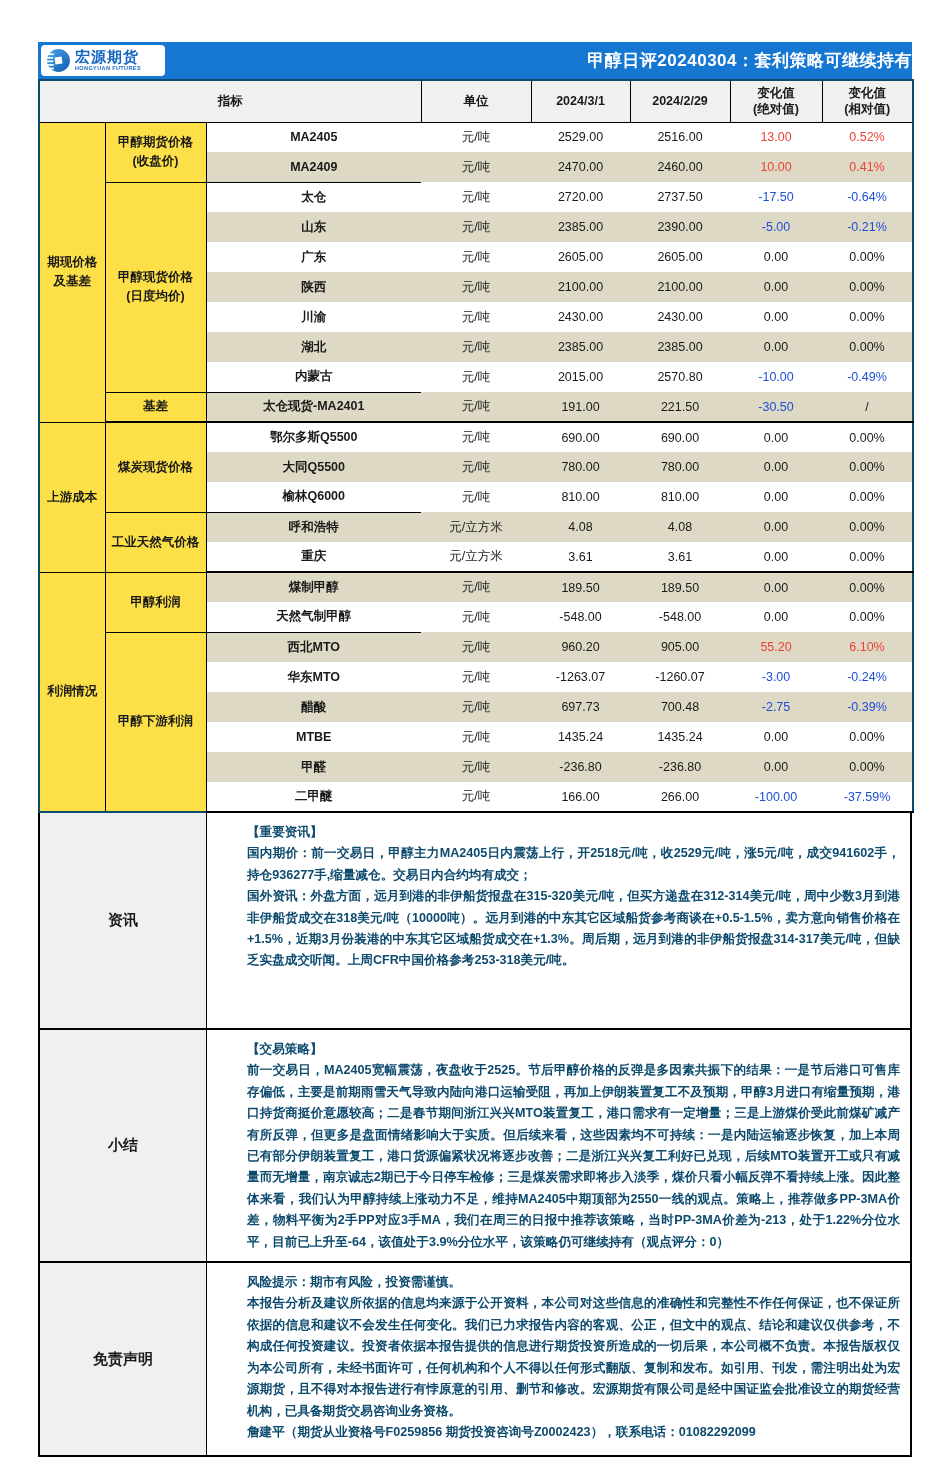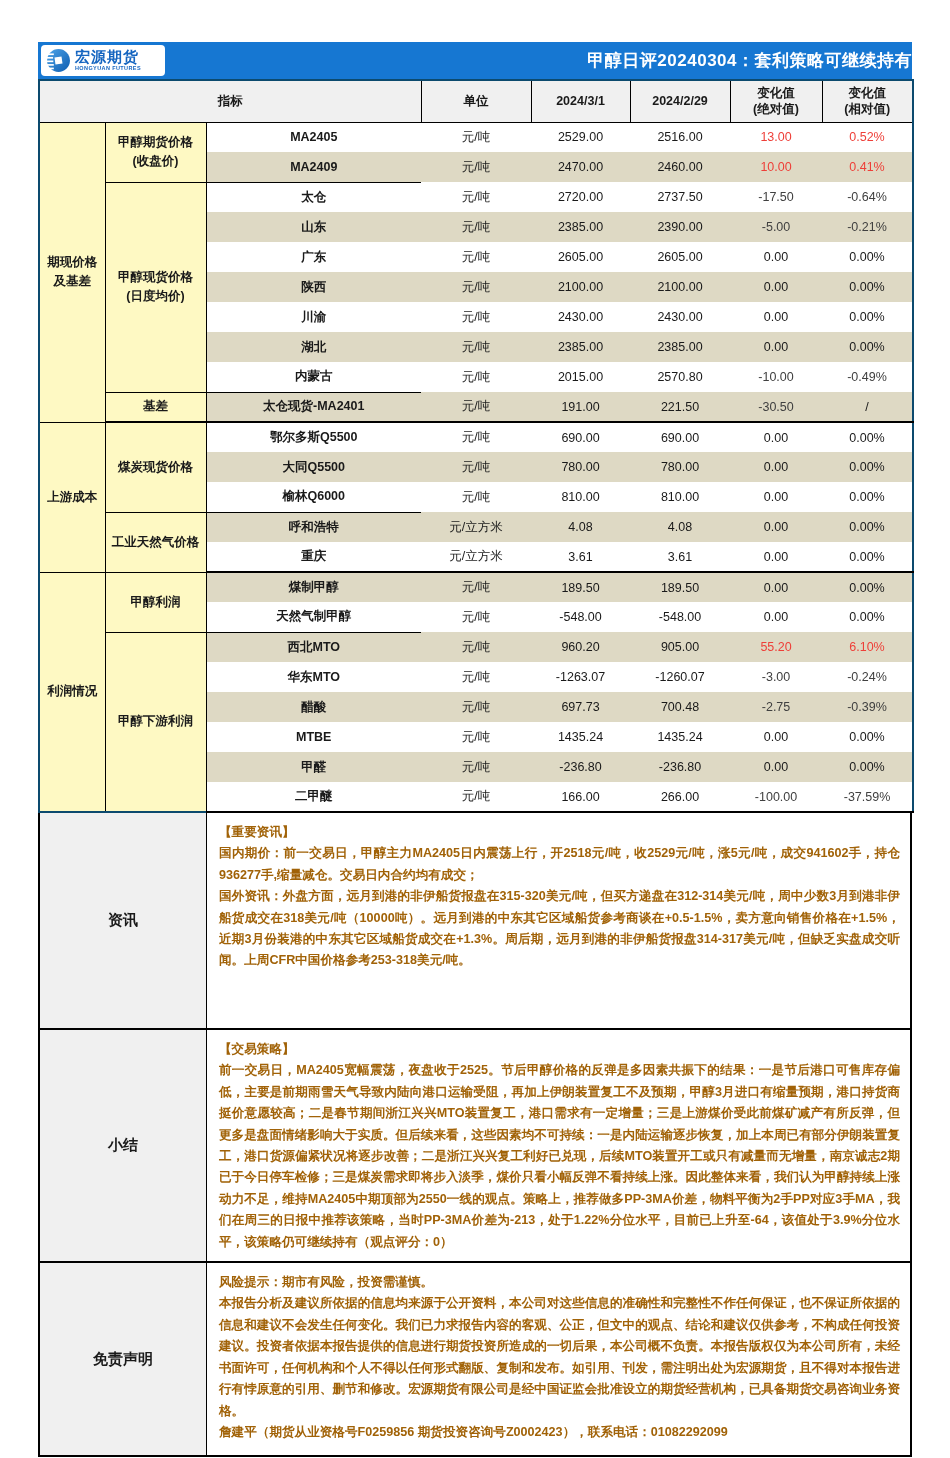--- a/index.html
+++ b/index.html
@@ -21,40 +21,40 @@
   
   table.price-table { width: 874px; border-collapse: collapse; table-layout: fixed;
           border: 2px solid #0c4a6e; font-size: 12.5px; color: #1a1a1a; }
   col.w1 { width: 66px; }  col.w2 { width: 101px; } col.w3 { width: 215px; }
   col.w4 { width: 110px; } col.w5 { width: 99px; }  col.w6 { width: 100px; }
   col.w7 { width: 92px; }  col.w8 { width: 91px; }
   .price-table thead th { height: 42px; border: 1.5px solid #000; background: #f0f0f0;
           font-weight: bold; text-align: center; vertical-align: middle;
           white-space: pre-line; line-height: 1.3; }
   .price-table tbody td { height: 30px; text-align: center; vertical-align: middle; }
-  td.group-cell, td.subgroup-cell { background: #fef9c3; border: 1.5px solid #000;
+  td.group-cell, td.subgroup-cell { background: #fde047; border: 1.5px solid #000;
           font-weight: bold; white-space: pre-line; line-height: 1.5; }
   td.c-white { background: #ffffff; }
   td.c-beige { background: #ded9c4; }
   td.ind { font-weight: bold; }
   td.sub-end { border-bottom: 1.5px solid #000; }
   tr.sect-end td { border-bottom: 2px solid #000; }
   .t-up { color: #ee3f38; }
-  .t-down { color: #404040; }
+  .t-down { color: #1d4ed8; }
 
   
   .sections { width: 874px; border: 2px solid #000; border-top: none; }
   .section-row { display: flex; border-bottom: 2px solid #000; }
   .section-row:last-child { border-bottom: none; }
   .section-label { width: 167px; flex: 0 0 167px; background: #f0f0f0;
           border-right: 1.5px solid #000; display: flex; align-items: center;
           justify-content: center; font-weight: bold; font-size: 15px; color: #1a1a1a; }
   .section-body { flex: 1; background: #fff; padding: 9px 10px 8px 12px;
-          font-size: 12.6px; font-weight: bold; color: #a16207; line-height: 1.7;
-          text-align: justify; }
+          font-size: 12.6px; font-weight: bold; color: #0c4a6e; line-height: 1.7;
+          text-align: justify; margin-left: 28px; }
   .sec-news { min-height: 217px; }
   .sec-summary { min-height: 217px; }
   .sec-disclaimer { min-height: 192px; }
 </style>
 </head>
 <body>
 
 <div class="page">
   <div class="report">
 

